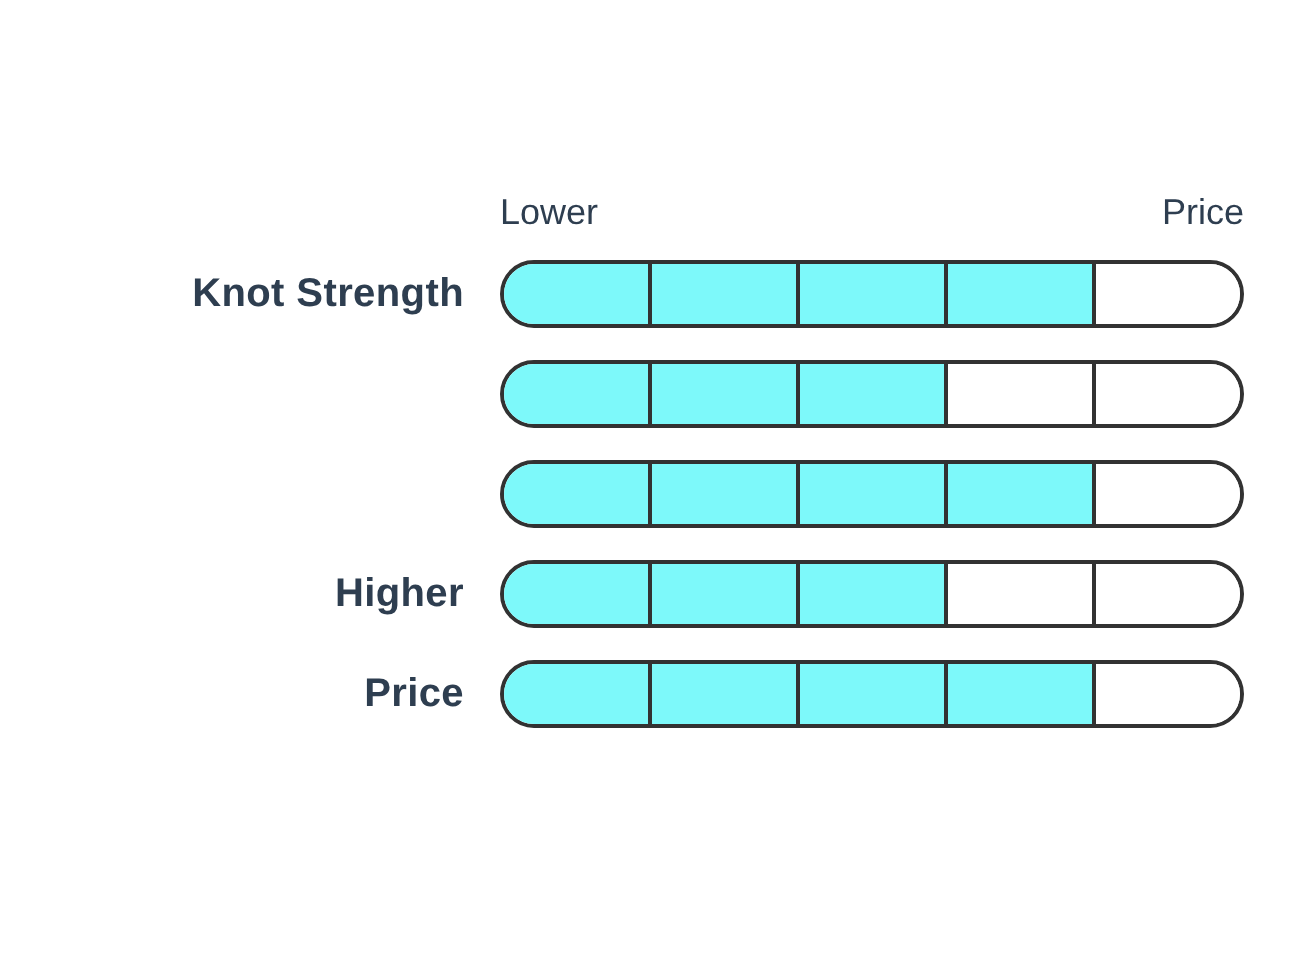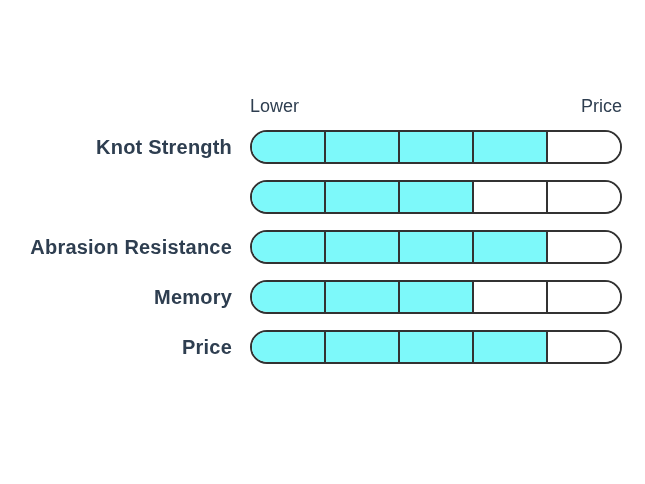--- a/index.html
+++ b/index.html
@@ -85,31 +85,30 @@
       <div class="row" style="top: 180px;">
         <div class="bar">
           <div class="seg filled"></div>
           <div class="seg filled"></div>
           <div class="seg filled"></div>
           <div class="seg"></div>
           <div class="seg"></div>
         </div>
       </div>
       <div class="row" style="top: 230px;">
-        <div class="row-label">Abrasion Resistance</div>
         <div class="bar">
           <div class="seg filled"></div>
           <div class="seg filled"></div>
           <div class="seg filled"></div>
           <div class="seg filled"></div>
           <div class="seg"></div>
         </div>
       </div>
       <div class="row" style="top: 280px;">
-        <div class="row-label">Memory</div>
+        <div class="row-label">Higher</div>
         <div class="bar">
           <div class="seg filled"></div>
           <div class="seg filled"></div>
           <div class="seg filled"></div>
           <div class="seg"></div>
           <div class="seg"></div>
         </div>
       </div>
       <div class="row" style="top: 330px;">
         <div class="row-label">Price</div>

